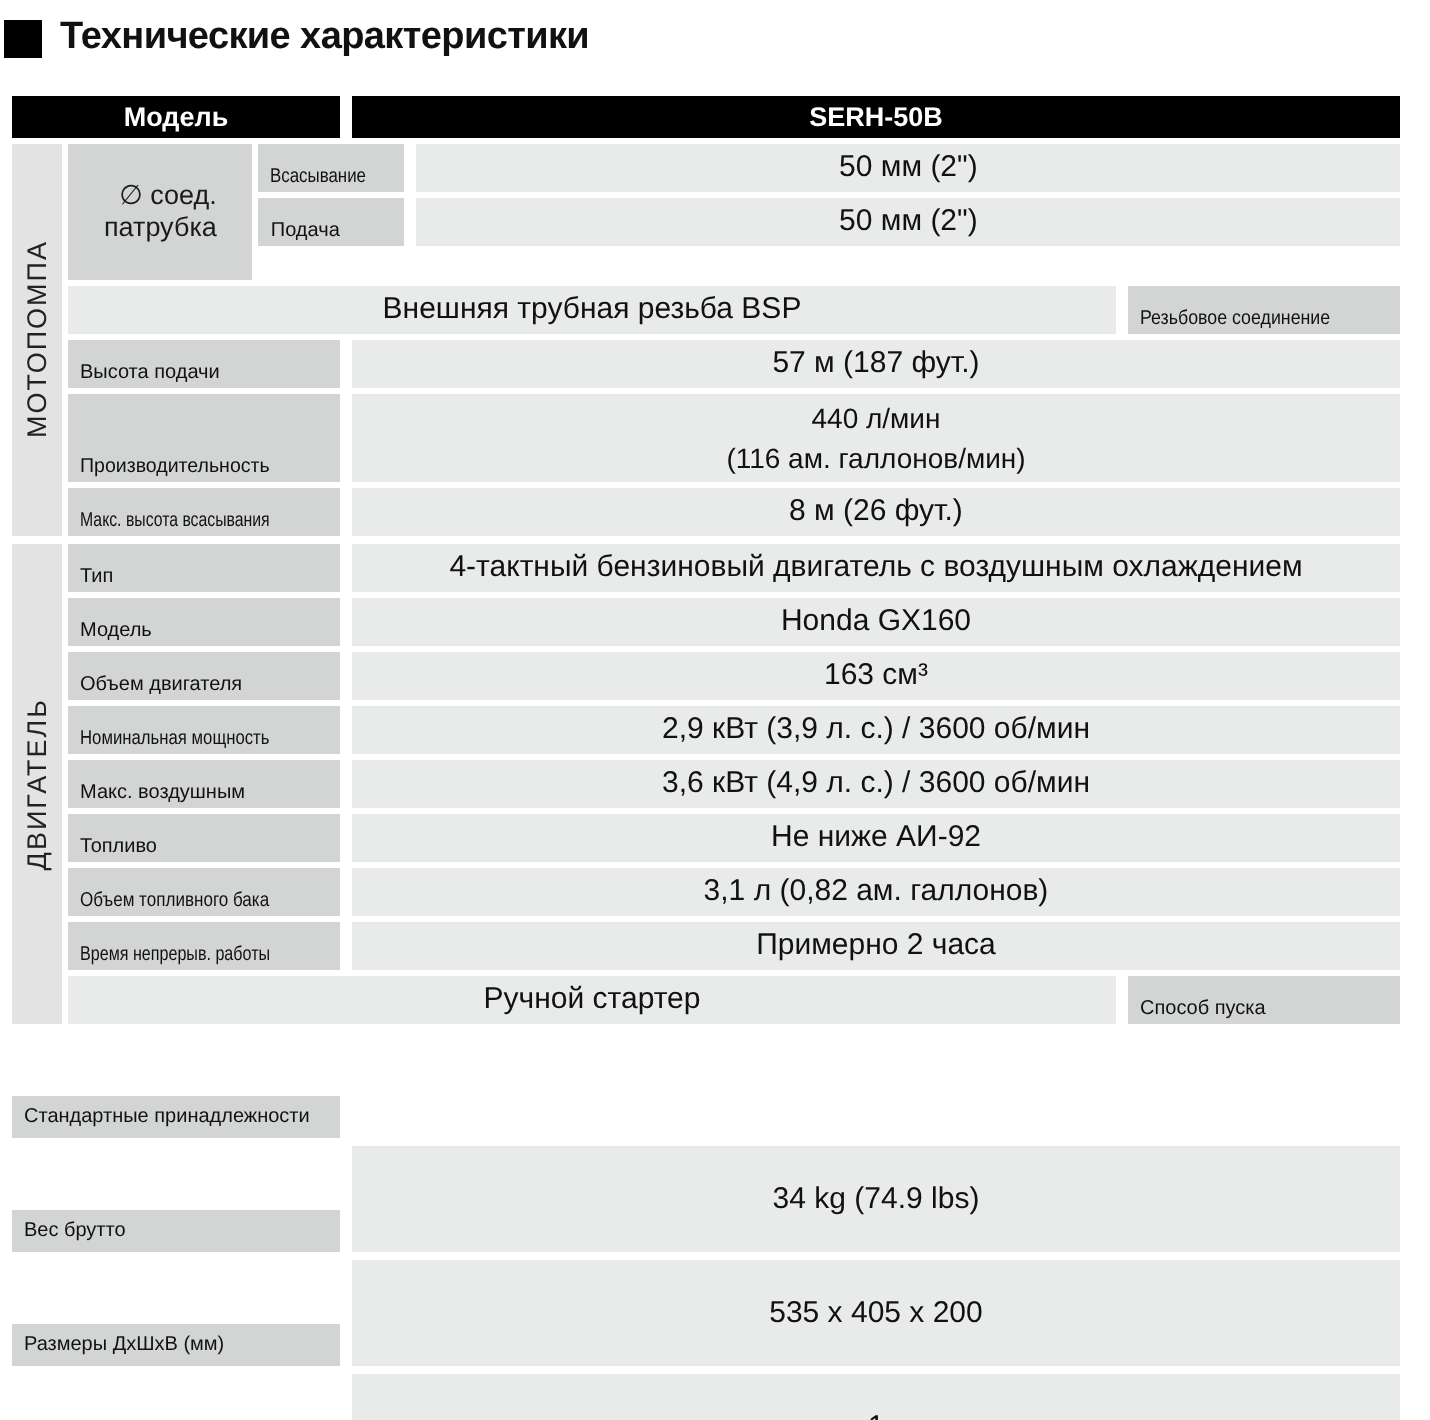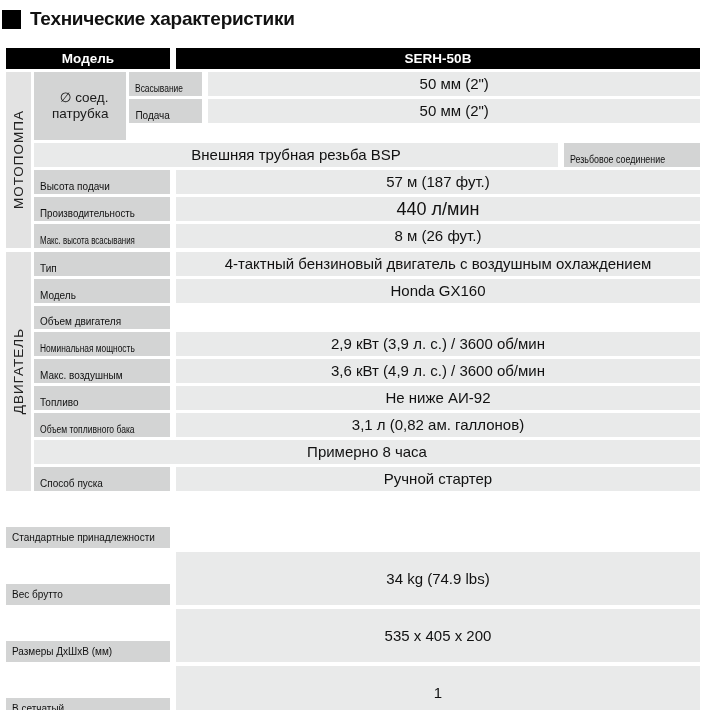--- a/index.html
+++ b/index.html
@@ -44,21 +44,21 @@
   .cell{display:flex;}
   .label{flex:0 0 136px;background:var(--label-bg);align-items:flex-end;padding:2px 2px 2px 6px;
          font-size:10px;color:#111;overflow:hidden;}
   .group.no-v .label{flex-basis:164px;line-height:17px;margin-top:32px;}
   .ltext{display:inline-block;transform-origin:0 50%;}
   .ltext.nw{white-space:nowrap;}
 
   .value{flex:1;background:var(--value-bg);flex-direction:column;justify-content:center;
          align-items:center;padding:2px 8px;text-align:center;}
   .value div{font-size:15px;line-height:20px;color:#111;}
-  .value.multi div{font-size:18px;line-height:20px;}
+  .value.multi div{font-size:14px;line-height:20px;}
   .value.big{padding:12px 8px;}
   .value.big div{font-size:14px;line-height:24px;}
 
   .pairrow{gap:3px;}
   .pairlabel{flex:0 0 60px;background:var(--label-bg);align-items:center;justify-content:center;
              text-align:right;font-size:13.5px;line-height:16px;padding:18px;}
   .pairrows{flex:1;display:flex;flex-direction:column;gap:3px;}
   .subrow .label{flex:0 0 73px;}
 </style>
 </head>
@@ -119,20 +119,21 @@
               <div class="cell value">
                 <div class="vline">57 м (187 фут.)</div>
               </div>
             </div>
             <div class="row">
               <div class="cell label">
                 <span class="ltext nw" style="transform: scaleX(0.977);">Производительность</span>
               </div>
               <div class="cell value multi">
                 <div class="vline">440 л/мин</div>
+                <div class="vline">(116 ам. галлонов/мин)</div>
               </div>
             </div>
             <div class="row">
               <div class="cell label">
                 <span class="ltext nw" style="transform: scaleX(0.79);">Макс. высота всасывания</span>
               </div>
               <div class="cell value">
                 <div class="vline">8 м (26 фут.)</div>
               </div>
             </div>
@@ -156,20 +157,23 @@
                 <span class="ltext nw">Модель</span>
               </div>
               <div class="cell value">
                 <div class="vline">Honda GX160</div>
               </div>
             </div>
             <div class="row">
               <div class="cell label">
                 <span class="ltext nw">Объем двигателя</span>
               </div>
+              <div class="cell value">
+                <div class="vline">163 см³</div>
+              </div>
             </div>
             <div class="row">
               <div class="cell label">
                 <span class="ltext nw" style="transform: scaleX(0.837);">Номинальная мощность</span>
               </div>
               <div class="cell value">
                 <div class="vline">2,9 кВт (3,9 л. с.) / 3600 об/мин</div>
               </div>
             </div>
             <div class="row">
@@ -190,30 +194,33 @@
             </div>
             <div class="row">
               <div class="cell label">
                 <span class="ltext nw" style="transform: scaleX(0.853);">Объем топливного бака</span>
               </div>
               <div class="cell value">
                 <div class="vline">3,1 л (0,82 ам. галлонов)</div>
               </div>
             </div>
             <div class="row">
-              <div class="cell value">
-                <div class="vline">Примерно 8 часа</div>
-              </div>
-            </div>
-            <div class="row">
+              <div class="cell label">
+                <span class="ltext nw" style="transform: scaleX(0.805);">Время непрерыв. работы</span>
+              </div>
+              <div class="cell value">
+                <div class="vline">Примерно 2 часа</div>
+              </div>
+            </div>
+            <div class="row">
+              <div class="cell value">
+                <div class="vline">Ручной стартер</div>
+              </div>
               <div class="cell label">
                 <span class="ltext nw">Способ пуска</span>
-              </div>
-              <div class="cell value">
-                <div class="vline">Ручной стартер</div>
               </div>
             </div>
           </div>
         </div>
         <div class="group no-v">
           <div class="rows">
             <div class="row">
               <div class="cell label">
                 <span class="ltext">Стандартные принадлежности</span>
               </div>

